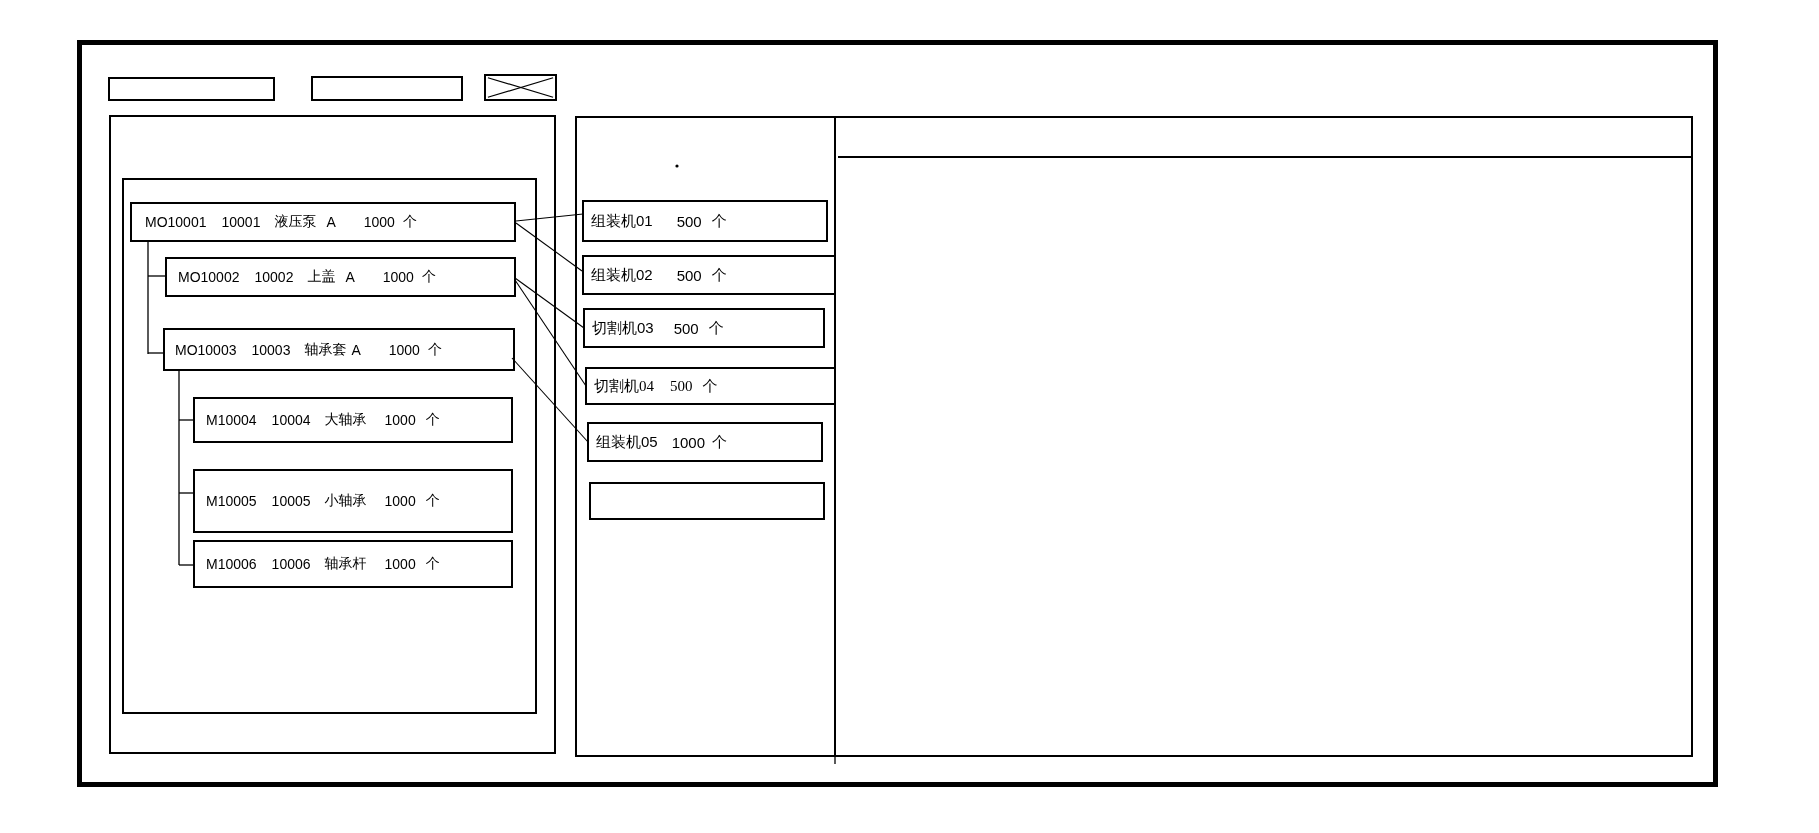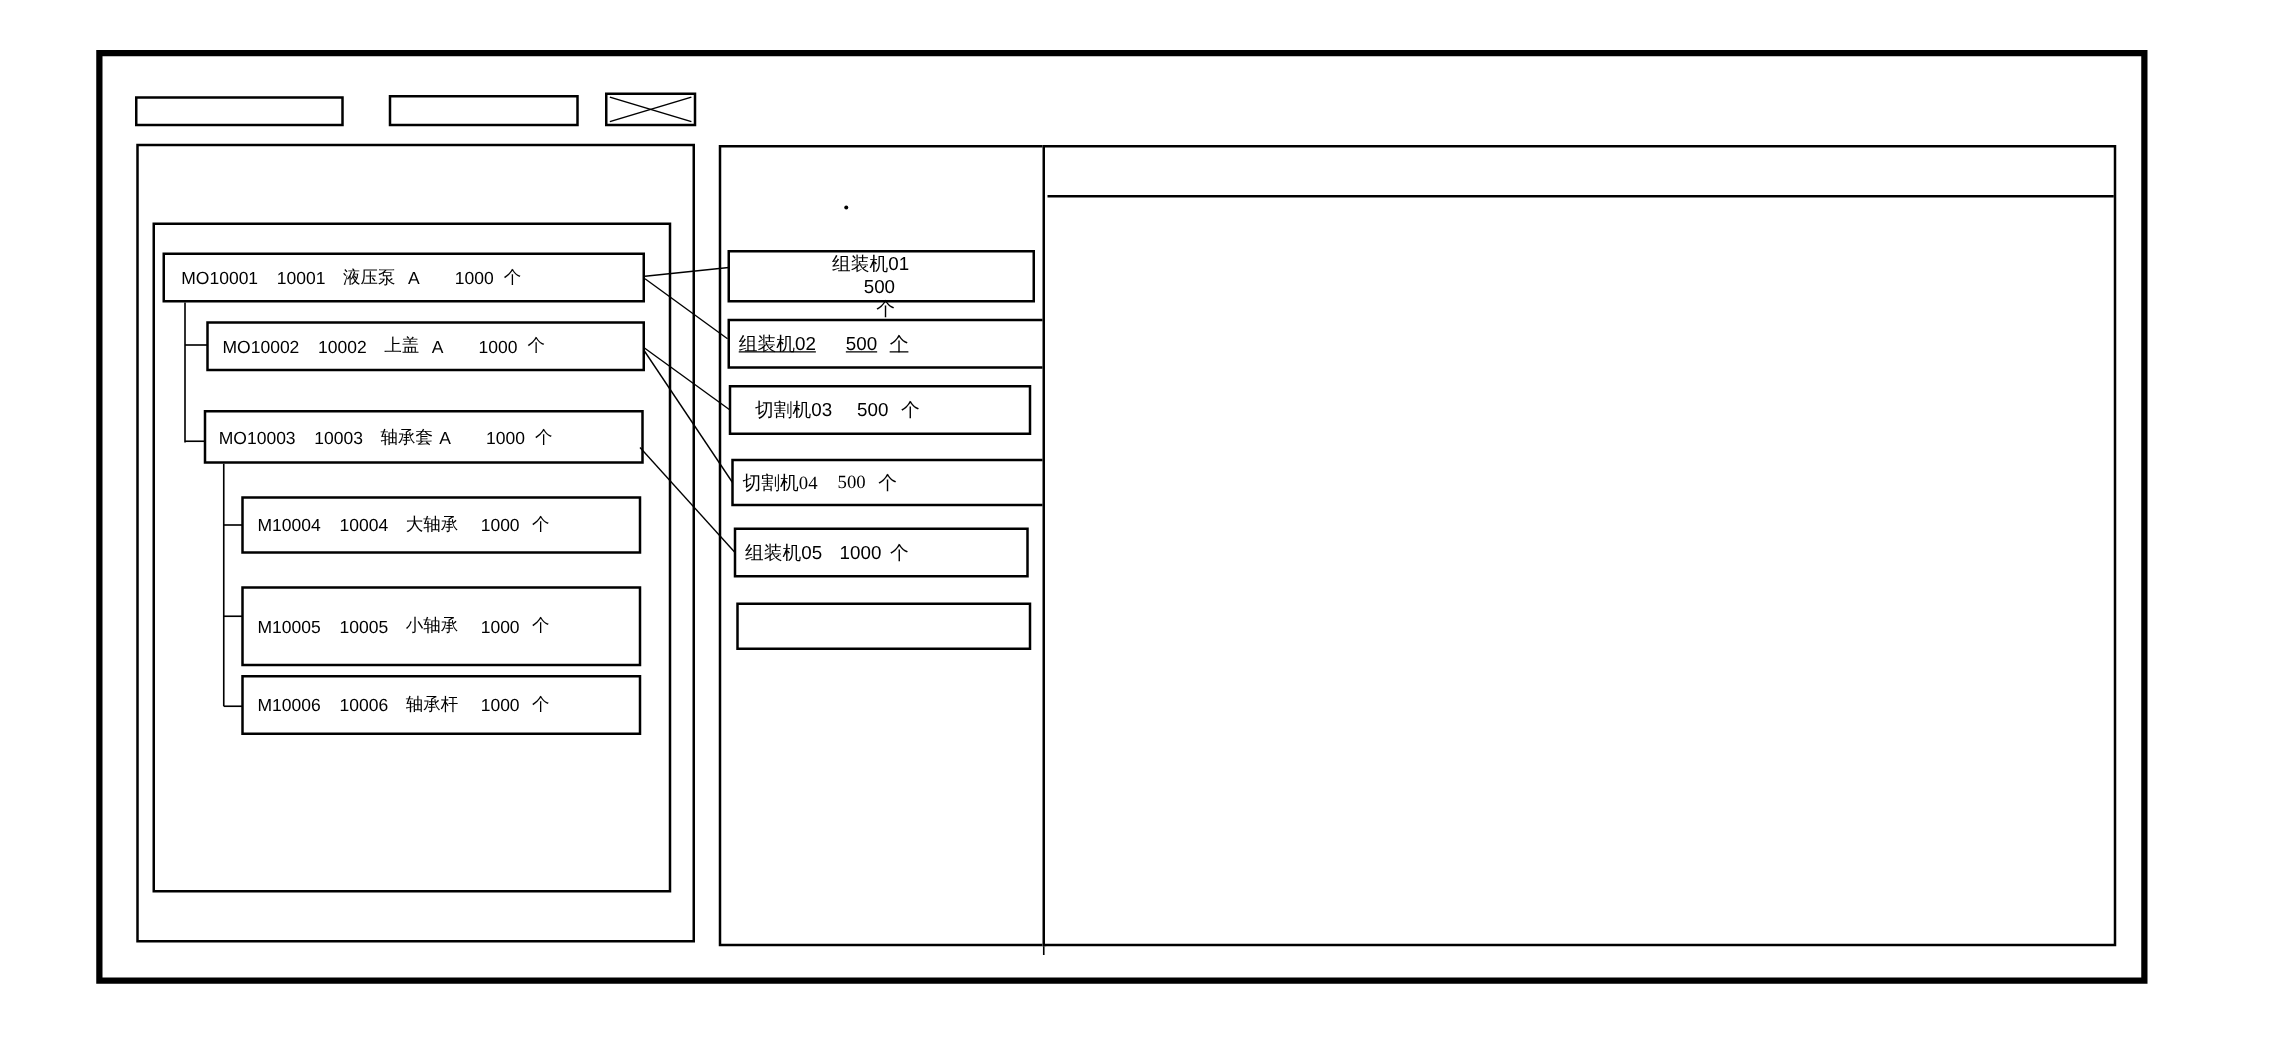--- a/index.html
+++ b/index.html
@@ -92,32 +92,32 @@
   <div class="abs box2 wo-row nocust" style="left:193px;top:540px;width:320px;height:48px;padding-left:11px;align-items:center;">
     <span class="ono">M10006</span>
     <span class="pcode">10006</span>
     <span class="pname">轴承杆</span>
     <span class="qty">1000</span>
     <span class="unit">个</span>
   </div>
 
   <div class="abs panel" style="left:575px;top:116px;width:262px;height:641px;"></div>
 
-  <div class="abs box2 mc-row" style="left:582px;top:200px;width:246px;height:42px;flex-direction:column;">
+  <div class="abs box2 mc-row" style="left:582px;top:200px;width:246px;height:42px;">
     <span class="mname">组装机01</span>
     <span class="mqty">500</span>
     <span class="munit">个</span>
   </div>
-  <div class="abs box2 mc-row" style="left:582px;top:255px;width:295px;height:40px;text-decoration:underline;">
+  <div class="abs box2 mc-row" style="left:582px;top:255px;width:295px;height:40px;">
     <span class="mname">组装机02</span>
     <span class="mqty">500</span>
     <span class="munit">个</span>
   </div>
   <div class="abs box2 mc-row" style="left:583px;top:308px;width:242px;height:40px;">
-    <span class="mname" style="margin-right:20px;margin-left:12px;">切割机03</span>
+    <span class="mname" style="margin-right:20px;">切割机03</span>
     <span class="mqty">500</span>
     <span class="munit">个</span>
   </div>
   <div class="abs box2 mc-row" style="left:585px;top:367px;width:252px;height:38px;font-family:Liberation Serif, serif;">
     <span class="mname" style="margin-right:16px;">切割机04</span>
     <span class="mqty">500</span>
     <span class="munit">个</span>
   </div>
   <div class="abs box2 mc-row" style="left:587px;top:422px;width:236px;height:40px;">
     <span class="mname" style="margin-right:14px;">组装机05</span>

